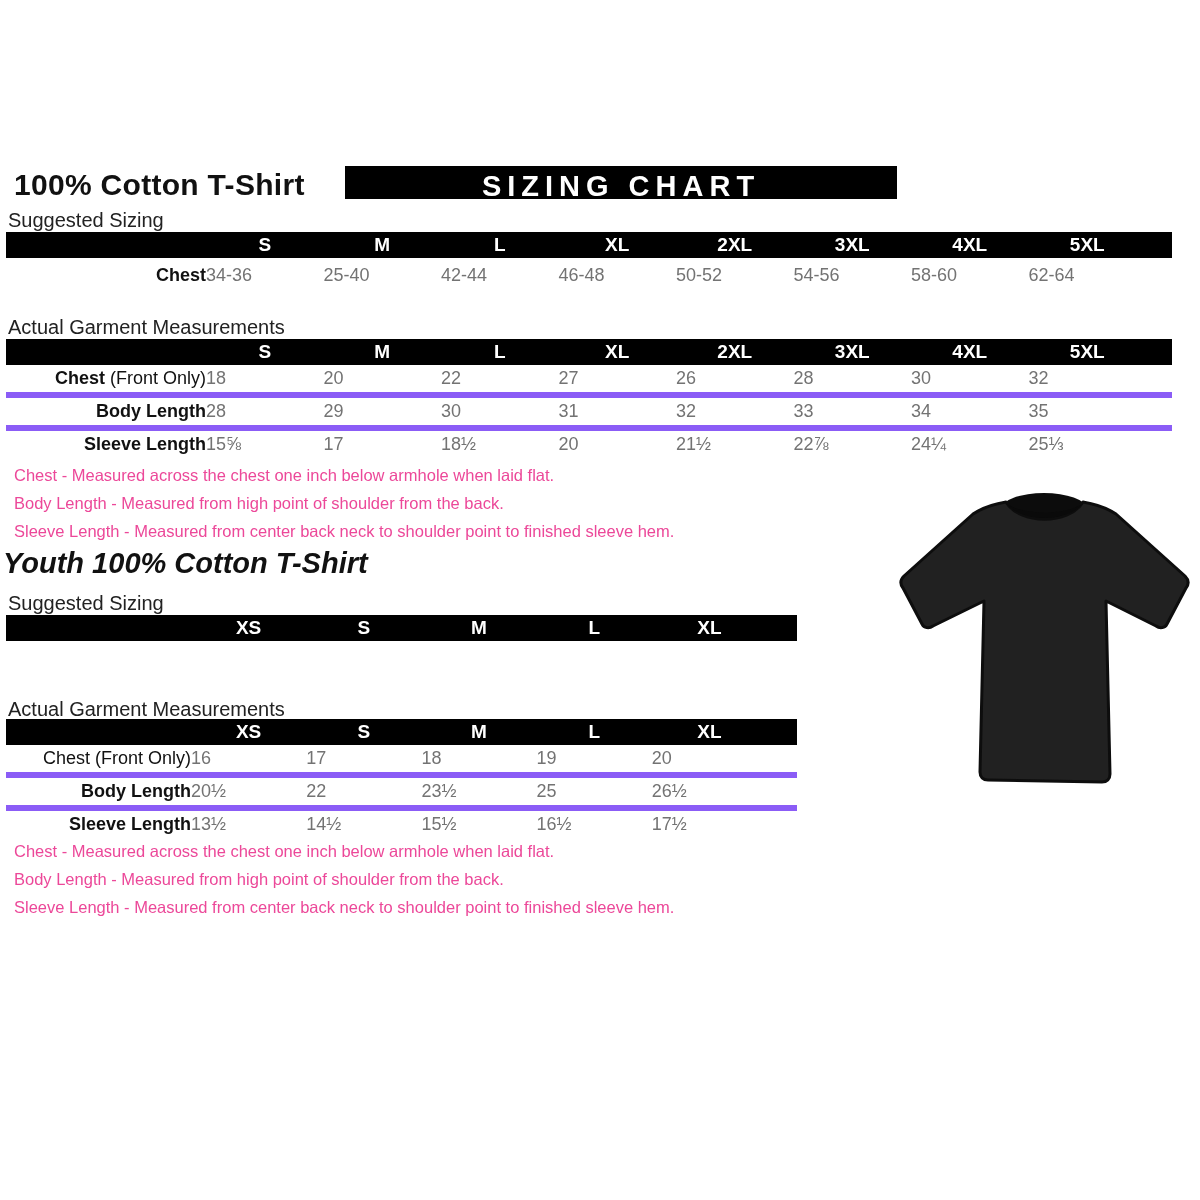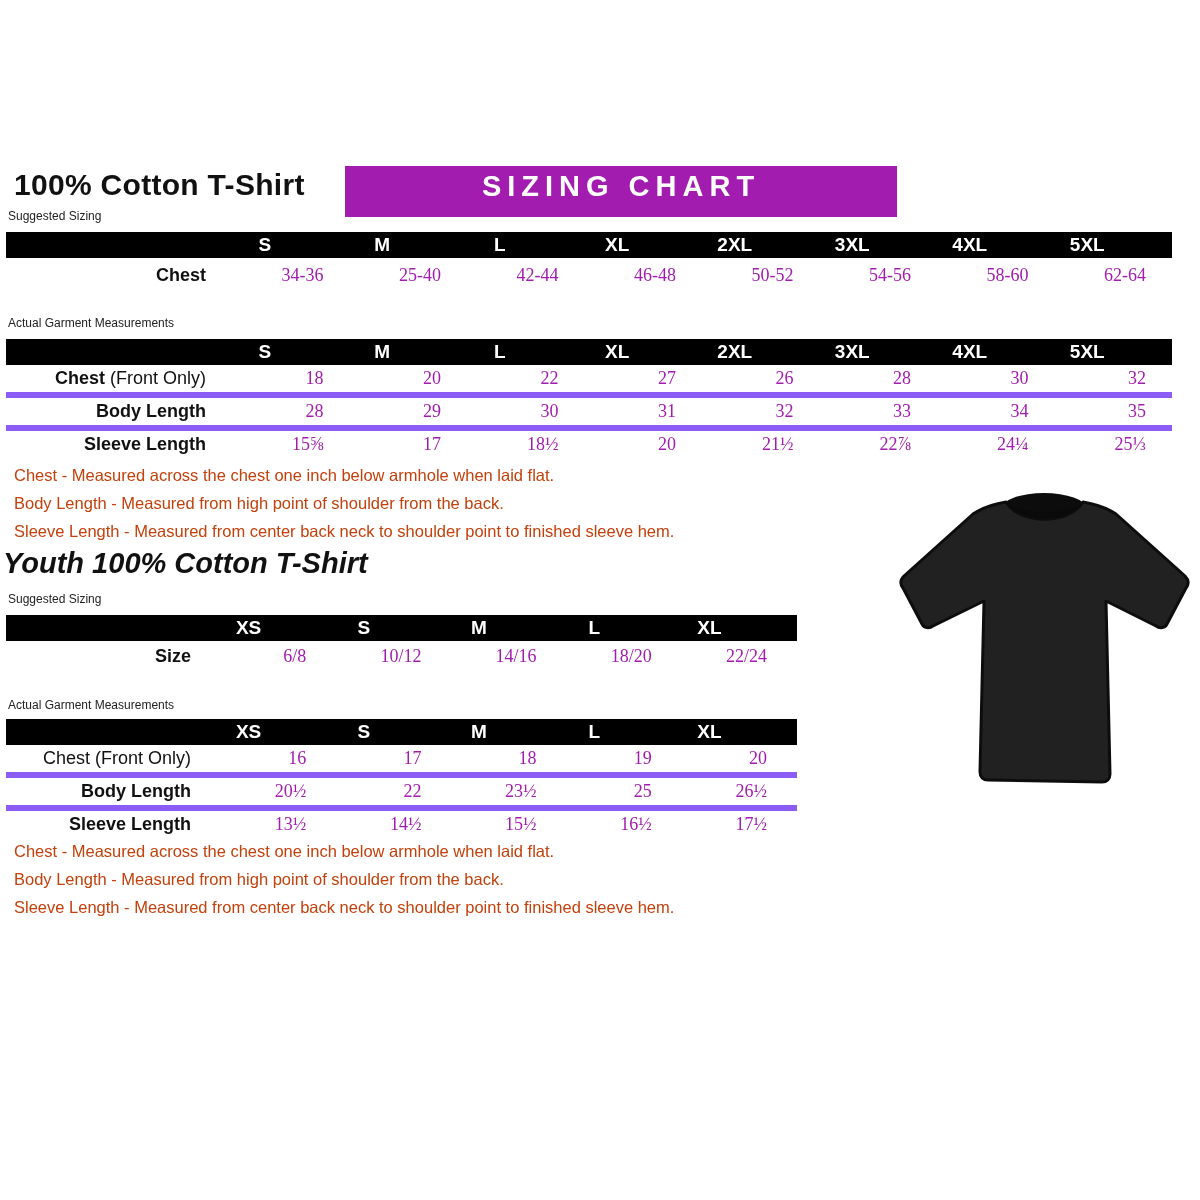--- a/index.html
+++ b/index.html
@@ -4,42 +4,42 @@
 <style>
   html,body{margin:0;padding:0;}
   body{
     width:1200px;height:1200px;background:#ffffff;position:relative;
     font-family:"Liberation Sans", sans-serif;color:#1a1a1a;
     -webkit-font-smoothing:antialiased;overflow:hidden;
   }
   .abs{position:absolute;}
   
   .main-title{left:14px;top:168px;font-size:30px;font-weight:700;color:#111;letter-spacing:0.3px;}
-  .banner{left:345px;top:166px;width:552px;height:51px;background:#a21caf;color:#fff;
+  .banner{left:345px;top:166px;width:552px;height:33px;background:#000000;color:#fff;
           font-weight:700;font-size:29px;letter-spacing:6px;text-align:center;line-height:41px;}
-  .section-label{font-size:12px;color:#222;}
+  .section-label{font-size:20px;color:#222;}
   .youth-title{left:3px;top:547px;font-size:29px;font-weight:700;color:#111;font-style:italic;}
   
   .tbl{position:absolute;left:6px;}
   .adult-tbl{width:1166px;}
   .youth-tbl{width:791px;}
   .trow{display:grid;align-items:center;}
   .adult-tbl .trow{grid-template-columns:200px repeat(8,1fr);padding-right:26px;}
   .youth-tbl .trow{grid-template-columns:185px repeat(5,1fr);padding-right:30px;}
   .bar{background:#000;height:26px;}
   .hc{color:#fff;font-weight:700;font-size:19px;text-align:center;line-height:26px;}
-  .dc{font-size:18px;color:#a21caf;text-align:right;font-family:Liberation Serif, serif;}
+  .dc{font-size:18px;color:#737373;text-align:left;}
   .lc{font-size:18px;color:#111;text-align:right;padding-left:10px;}
   .b{font-weight:700;}
   .row-h34{height:34px;}
   .row-h30{height:30px;}
   .row-h27{height:27px;}
   .u2{border-bottom:6px solid #8b5cf6;}
   
-  .notes{font-size:16.5px;color:#c2410c;}
+  .notes{font-size:16.5px;color:#ec4899;}
   .notes div{margin-bottom:9px;}
   
   .shirt-wrap{left:893px;top:488px;width:302px;height:312px;}
 </style>
 </head>
 <body>
 
 <div class="abs main-title">100% Cotton T-Shirt</div>
 <div class="abs banner">SIZING CHART</div>
 
@@ -130,28 +130,20 @@
 <div class="abs section-label" style="left:8px;top:592px;">Suggested Sizing</div>
 
 <div class="tbl youth-tbl" style="top:615px;">
   <div class="trow bar">
     <div class="hc"></div>
     <div class="hc">XS</div>
     <div class="hc">S</div>
     <div class="hc">M</div>
     <div class="hc">L</div>
     <div class="hc">XL</div>
-  </div>
-  <div class="trow row-h30">
-    <div class="lc b">Size</div>
-    <div class="dc">6/8</div>
-    <div class="dc">10/12</div>
-    <div class="dc">14/16</div>
-    <div class="dc">18/20</div>
-    <div class="dc">22/24</div>
   </div>
 </div>
 
 <div class="abs section-label" style="left:8px;top:698px;">Actual Garment Measurements</div>
 
 <div class="tbl youth-tbl" style="top:719px;">
   <div class="trow bar">
     <div class="hc"></div>
     <div class="hc">XS</div>
     <div class="hc">S</div>

